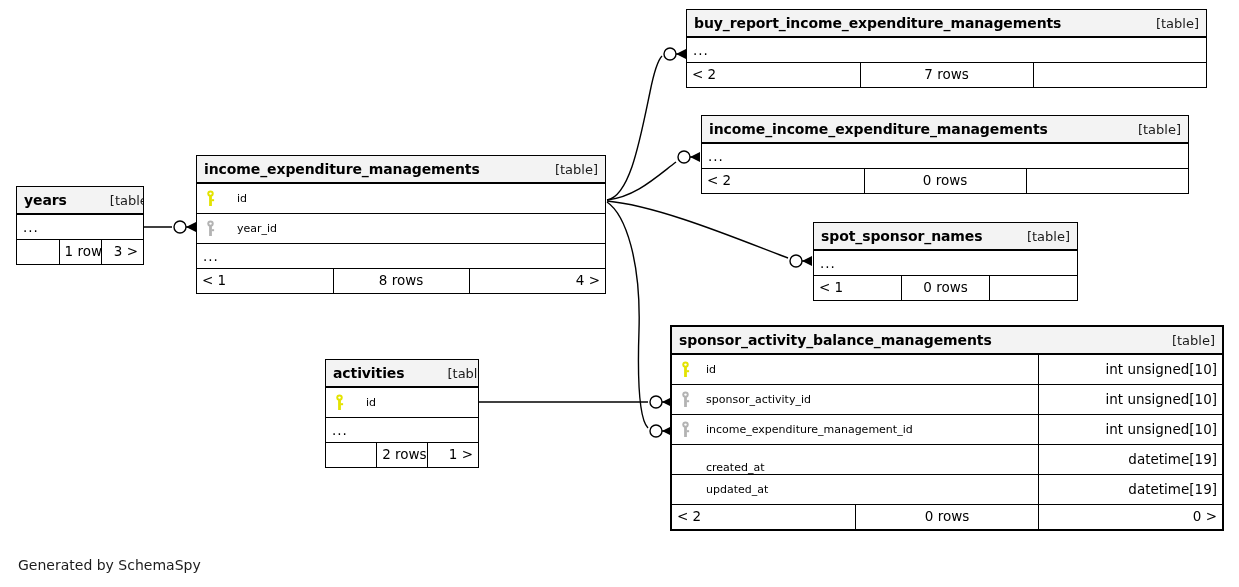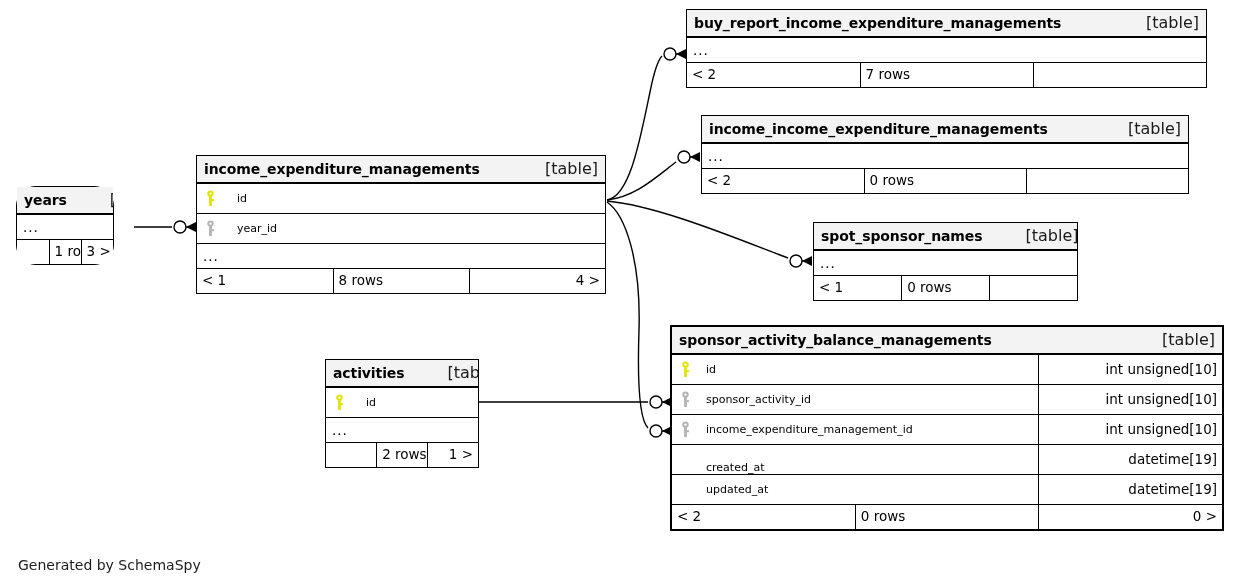--- a/index.html
+++ b/index.html
@@ -68,21 +68,21 @@
     align-items: center;
     justify-content: space-between;
     gap: 10px;
   }
   .tbl-name {
     font-weight: bold;
     font-size: 14px;
     letter-spacing: -0.1px;
   }
   .tbl-tag {
-    font-size: 16px;
+    font-size: 13px;
     color: #1a1a1a;
     font-weight: normal;
     padding-left: 33px;
   }
   .col-row td {
     height: 29px;
   }
   .col-name-cell {
     padding: 0 6px !important;
     border-left: none !important;
@@ -120,21 +120,21 @@
     border-right: none !important;
     letter-spacing: 1px;
     color: #000;
   }
   .foot-row td {
     height: 24px;
     font-size: 13.5px;
     border-bottom: none !important;
   }
   .foot-l { text-align: left;   padding: 0 5px !important; border-left: none !important; }
-  .foot-c { text-align: left; padding: 0 5px !important; }
+  .foot-c { text-align: center; padding: 0 5px !important; }
   .foot-r { text-align: right;  padding: 0 5px !important; border-right: none !important; }
   .credit {
     position: absolute;
     left: 18px;
     top: 557px;
     font-size: 14px;
     color: #1c1c1c;
   }
   .key-icon { display: block; }
 </style>
@@ -180,21 +180,21 @@
       <path d="M662,431 L672,431" stroke="#000000" stroke-width="1.4" fill="none" marker-end="url(#crow)"></path>
     </g>
 
     <g>
       <path d="M479,402 L648,402" stroke="#000000" stroke-width="1.4" fill="none"></path>
       <circle cx="656" cy="402" r="6" fill="#ffffff" stroke="#000000" stroke-width="1.4"></circle>
       <path d="M662,402 L672,402" stroke="#000000" stroke-width="1.4" fill="none" marker-end="url(#crow)"></path>
     </g>
   </svg>
 
-  <div class="table-node" style="left:16px; top:186px; width:98px;border-radius:20px;">
+  <div class="table-node" style="left:16px; top:186px; width:128px;">
     <table class="tbl">
       <tbody>
           <tr>
         <td class="hdr-cell" colspan="3">
           <div class="hdr-inner">
             <span class="tbl-name">years</span>
             <span class="tbl-tag">[table]</span>
           </div>
         </td>
       </tr>

